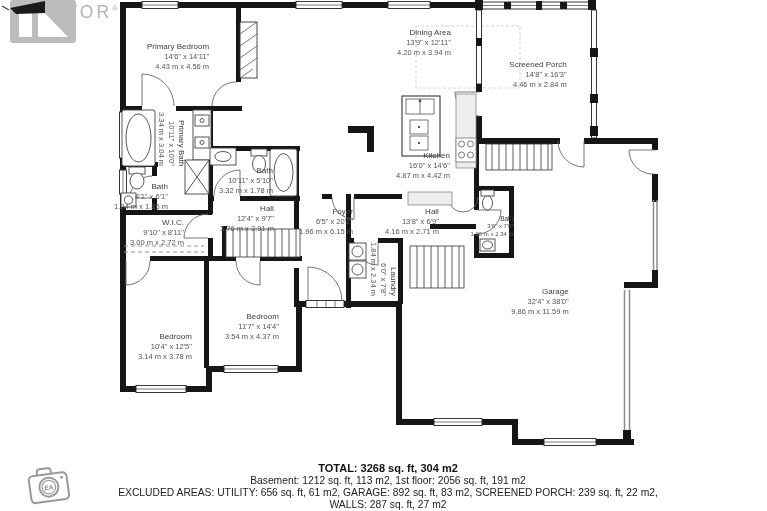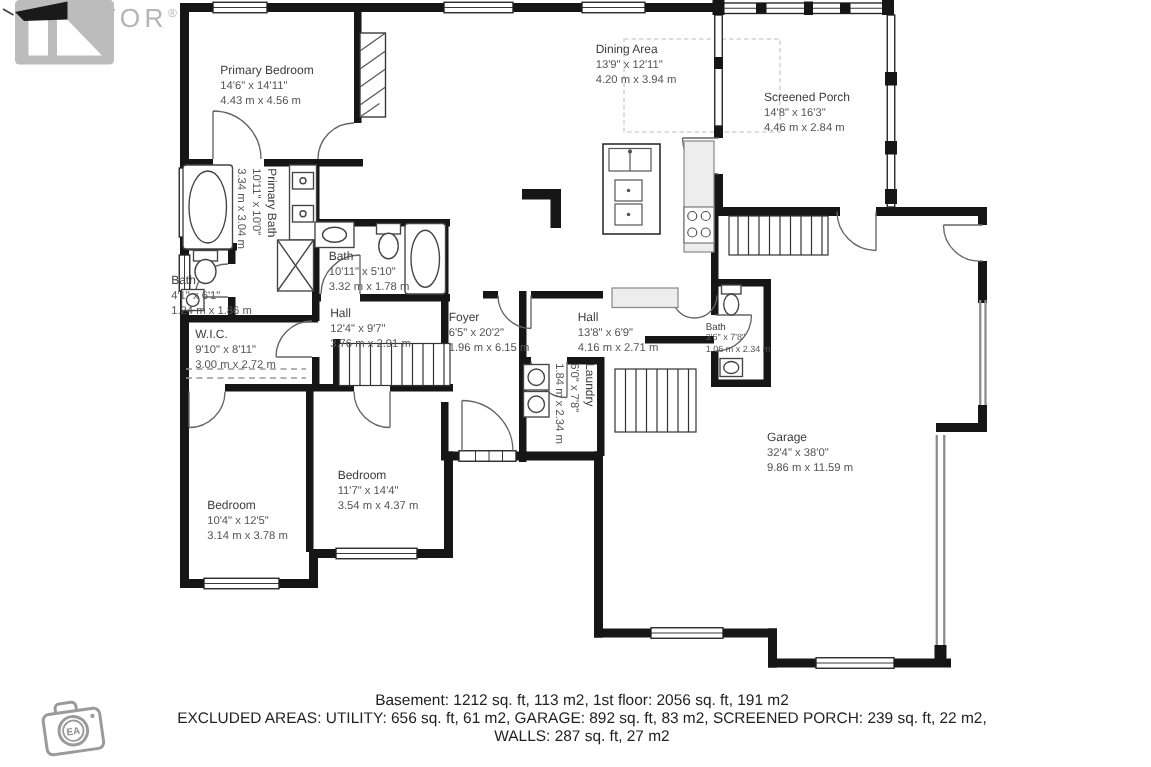--- a/index.html
+++ b/index.html
@@ -1,19 +1,19 @@
 <!DOCTYPE html>
 <html><head>
 <meta charset="utf-8">
 <style>
   html,body{margin:0;padding:0;background:#fff;}
   .stage{position:relative;width:767px;height:511px;background:#fff;overflow:hidden;
          font-family:"Liberation Sans",sans-serif;}
   svg{position:absolute;left:0;top:0;}
-  .room{position:absolute;transform:translate(-50%,-50%);text-align:left;
+  .room{position:absolute;transform:translate(-50%,-50%);text-align:right;
         color:#4a4a4a;white-space:nowrap;line-height:1.3;z-index:5;}
   .room .rname{font-size:8px;color:#3d3d3d;}
   .room .rdim{font-size:7.5px;color:#555;}
   .room.vertical{writing-mode:vertical-rl;}
   .room.small .rname{font-size:6.5px;}
   .room.small .rdim{font-size:6px;}
   .watermark{position:absolute;left:8px;top:0;z-index:6;}
   .wm-text{font-size:17.5px;letter-spacing:3px;color:#b5b5b5;margin-top:2px;margin-left:2px;}
   .wm-text sup{font-size:8px;letter-spacing:0;}
   .summary{position:absolute;left:48px;top:462px;width:680px;text-align:center;
@@ -289,20 +289,25 @@
   <div class="room" style="left:424px;top:43px">
     <div class="rname">Dining Area</div>
     <div class="rdim">13'9" x 12'11"</div>
     <div class="rdim">4.20 m x 3.94 m</div>
   </div>
   <div class="room" style="left:538px;top:75px">
     <div class="rname">Screened Porch</div>
     <div class="rdim">14'8" x 16'3"</div>
     <div class="rdim">4.46 m x 2.84 m</div>
   </div>
+  <div class="room" style="left:423px;top:166px">
+    <div class="rname">Kitchen</div>
+    <div class="rdim">16'0" x 14'6"</div>
+    <div class="rdim">4.87 m x 4.42 m</div>
+  </div>
   <div class="room vertical" style="left:171px;top:139px">
     <div class="rname">Primary Bath</div>
     <div class="rdim">10'11" x 10'0"</div>
     <div class="rdim">3.34 m x 3.04 m</div>
   </div>
   <div class="room" style="left:246px;top:181px">
     <div class="rname">Bath</div>
     <div class="rdim">10'11" x 5'10"</div>
     <div class="rdim">3.32 m x 1.78 m</div>
   </div>
@@ -360,20 +365,21 @@
   <div class="watermark">
     <svg width="70" height="44" viewBox="0 0 70 44">
       <rect x="2" y="0" width="66" height="43" rx="3" fill="#bcbcbc"></rect>
       <rect x="11" y="6" width="13" height="31" fill="#fff"></rect>
       <polygon points="30,6 60,37 30,37" fill="#fff"></polygon>
     </svg>
     <div class="wm-text"><span>REALTOR</span><sup>®</sup></div>
   </div>
 
   <div class="summary">
+    <div class="total">TOTAL: 3268 sq. ft, 304 m2</div>
     <div class="line">Basement: 1212 sq. ft, 113 m2, 1st floor: 2056 sq. ft, 191 m2</div>
     <div class="line">EXCLUDED AREAS: UTILITY: 656 sq. ft, 61 m2, GARAGE: 892 sq. ft, 83 m2, SCREENED PORCH: 239 sq. ft, 22 m2,</div>
     <div class="line">WALLS: 287 sq. ft, 27 m2</div>
   </div>
 
   <div class="ea-badge">
     <svg width="52" height="50" viewBox="0 0 52 50">
       <g transform="rotate(-8 26 28)" fill="none" stroke="#9a9a9a" stroke-width="2">
         <rect x="6" y="14" width="38" height="27" rx="4"></rect>
         <path d="M15 14 v-3 a3 3 0 0 1 3 -3 h8 a3 3 0 0 1 3 3 v3"></path>

